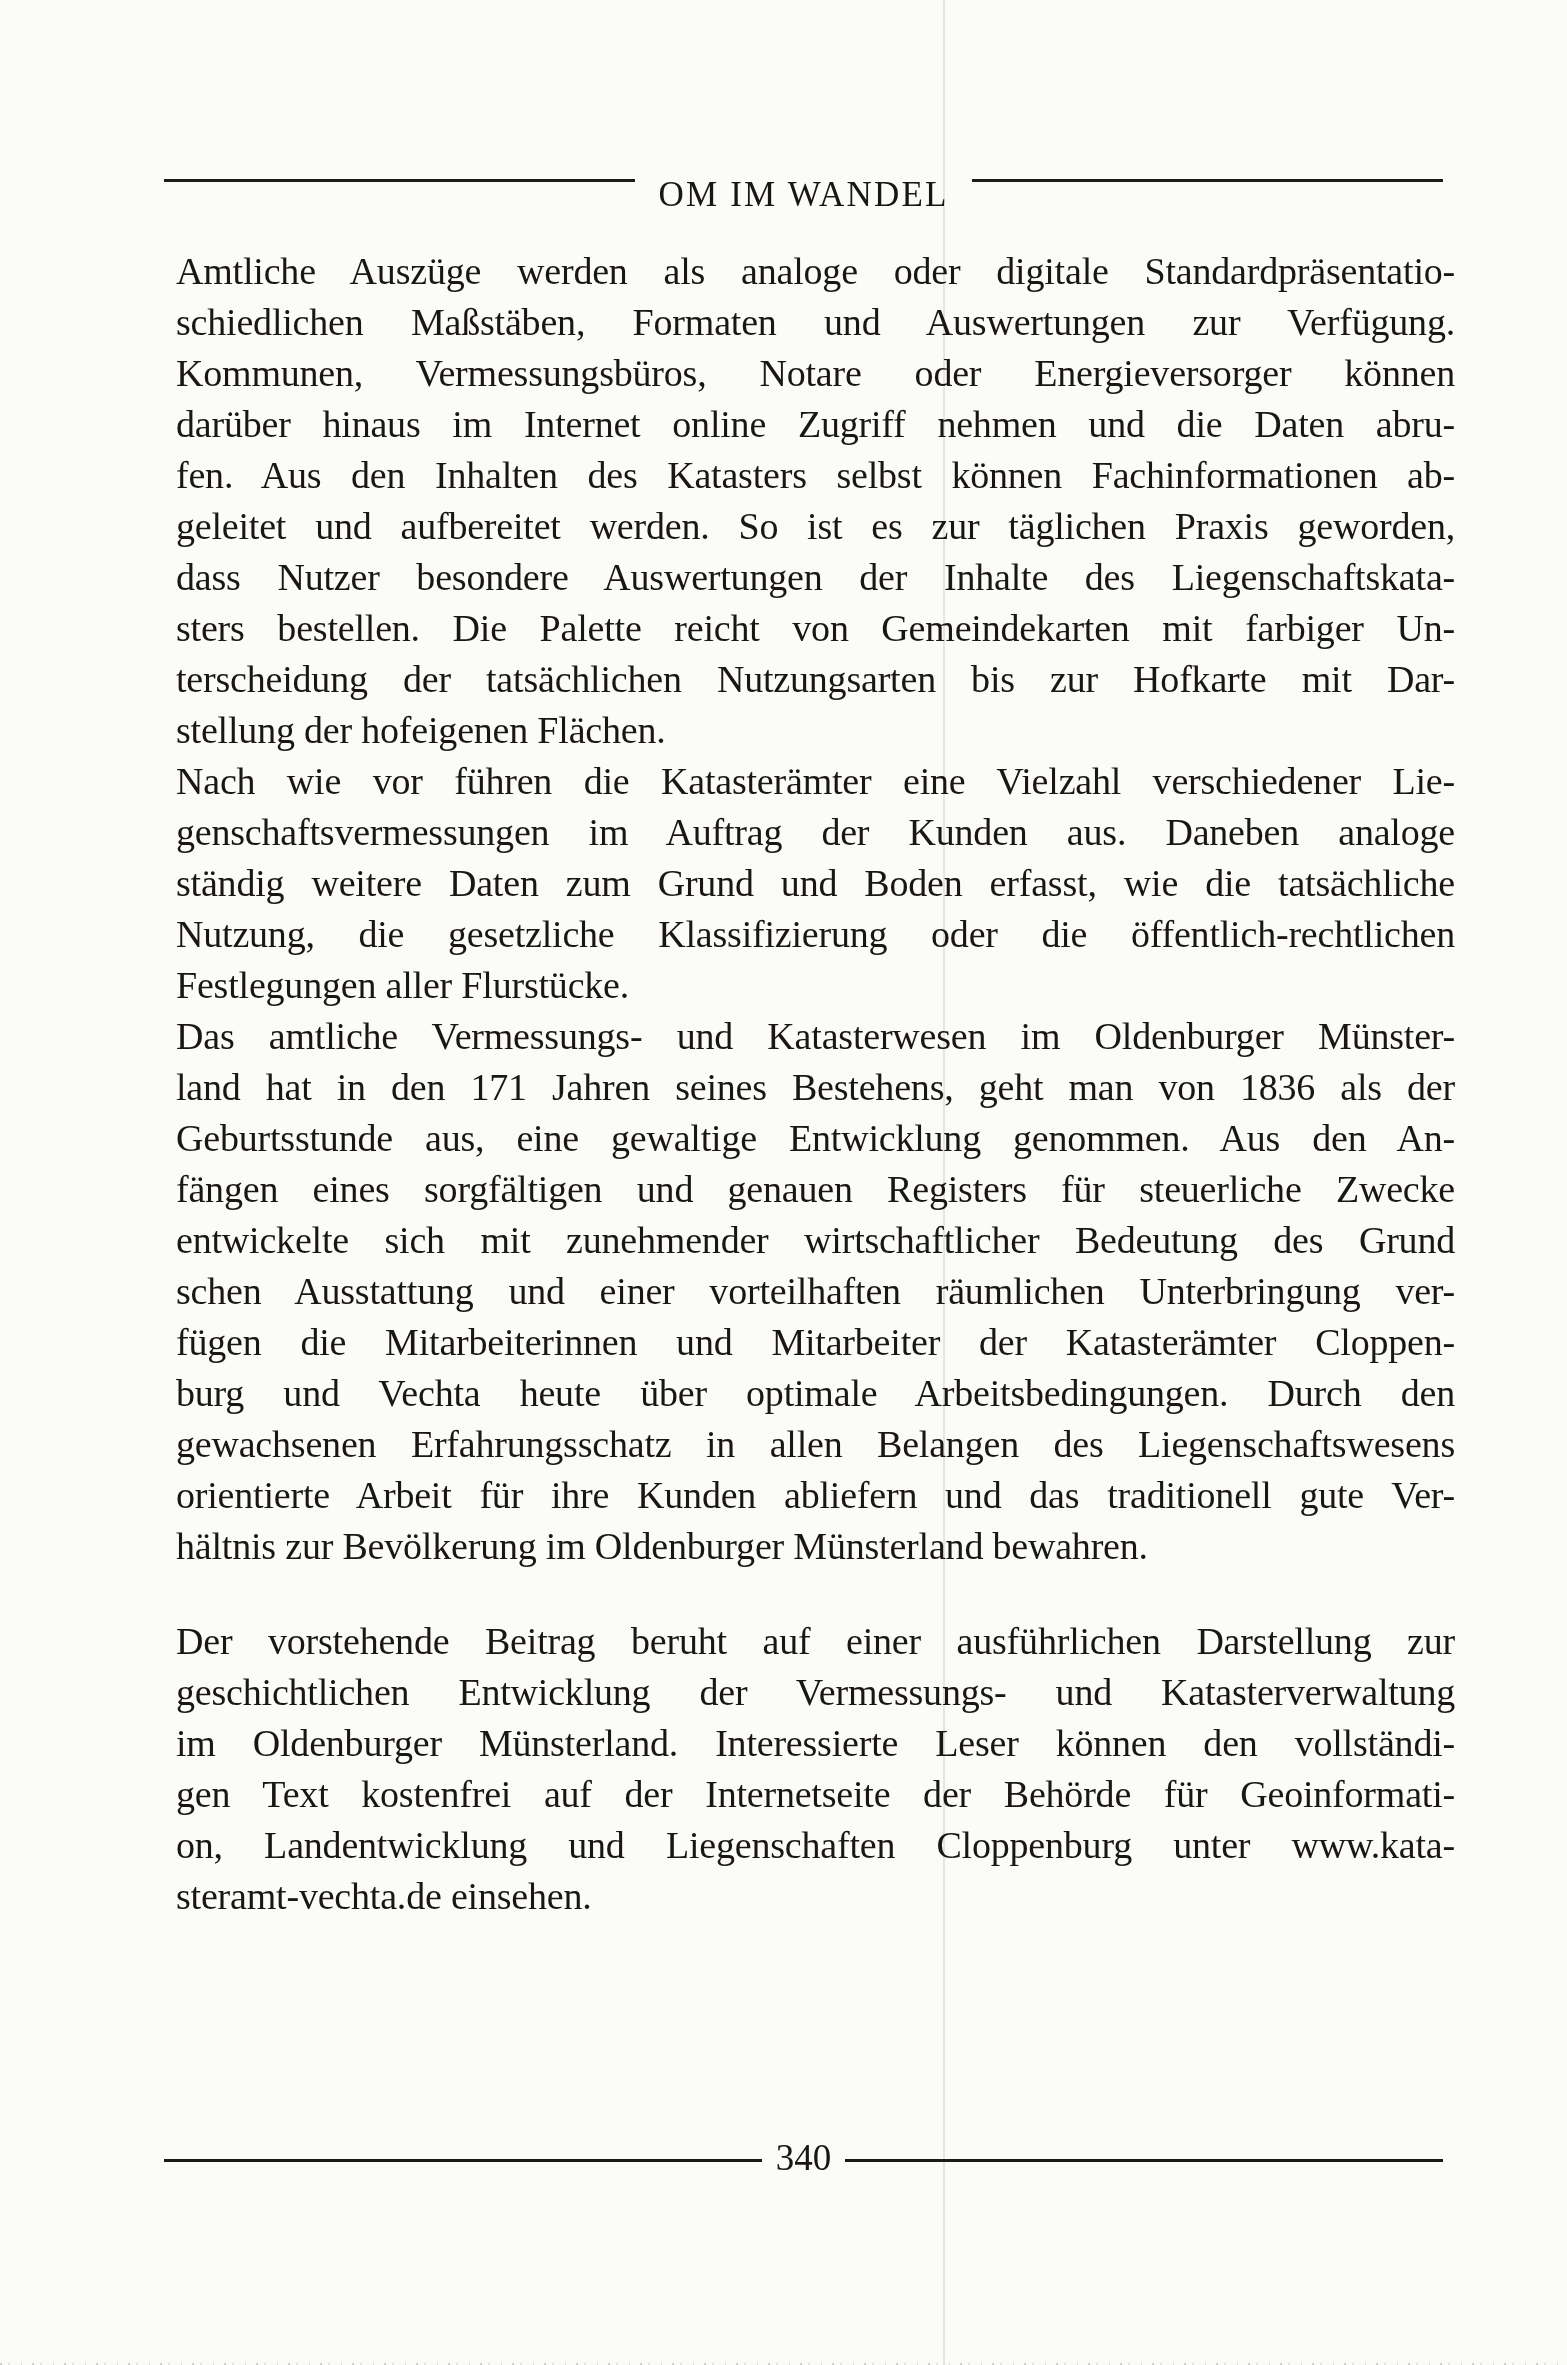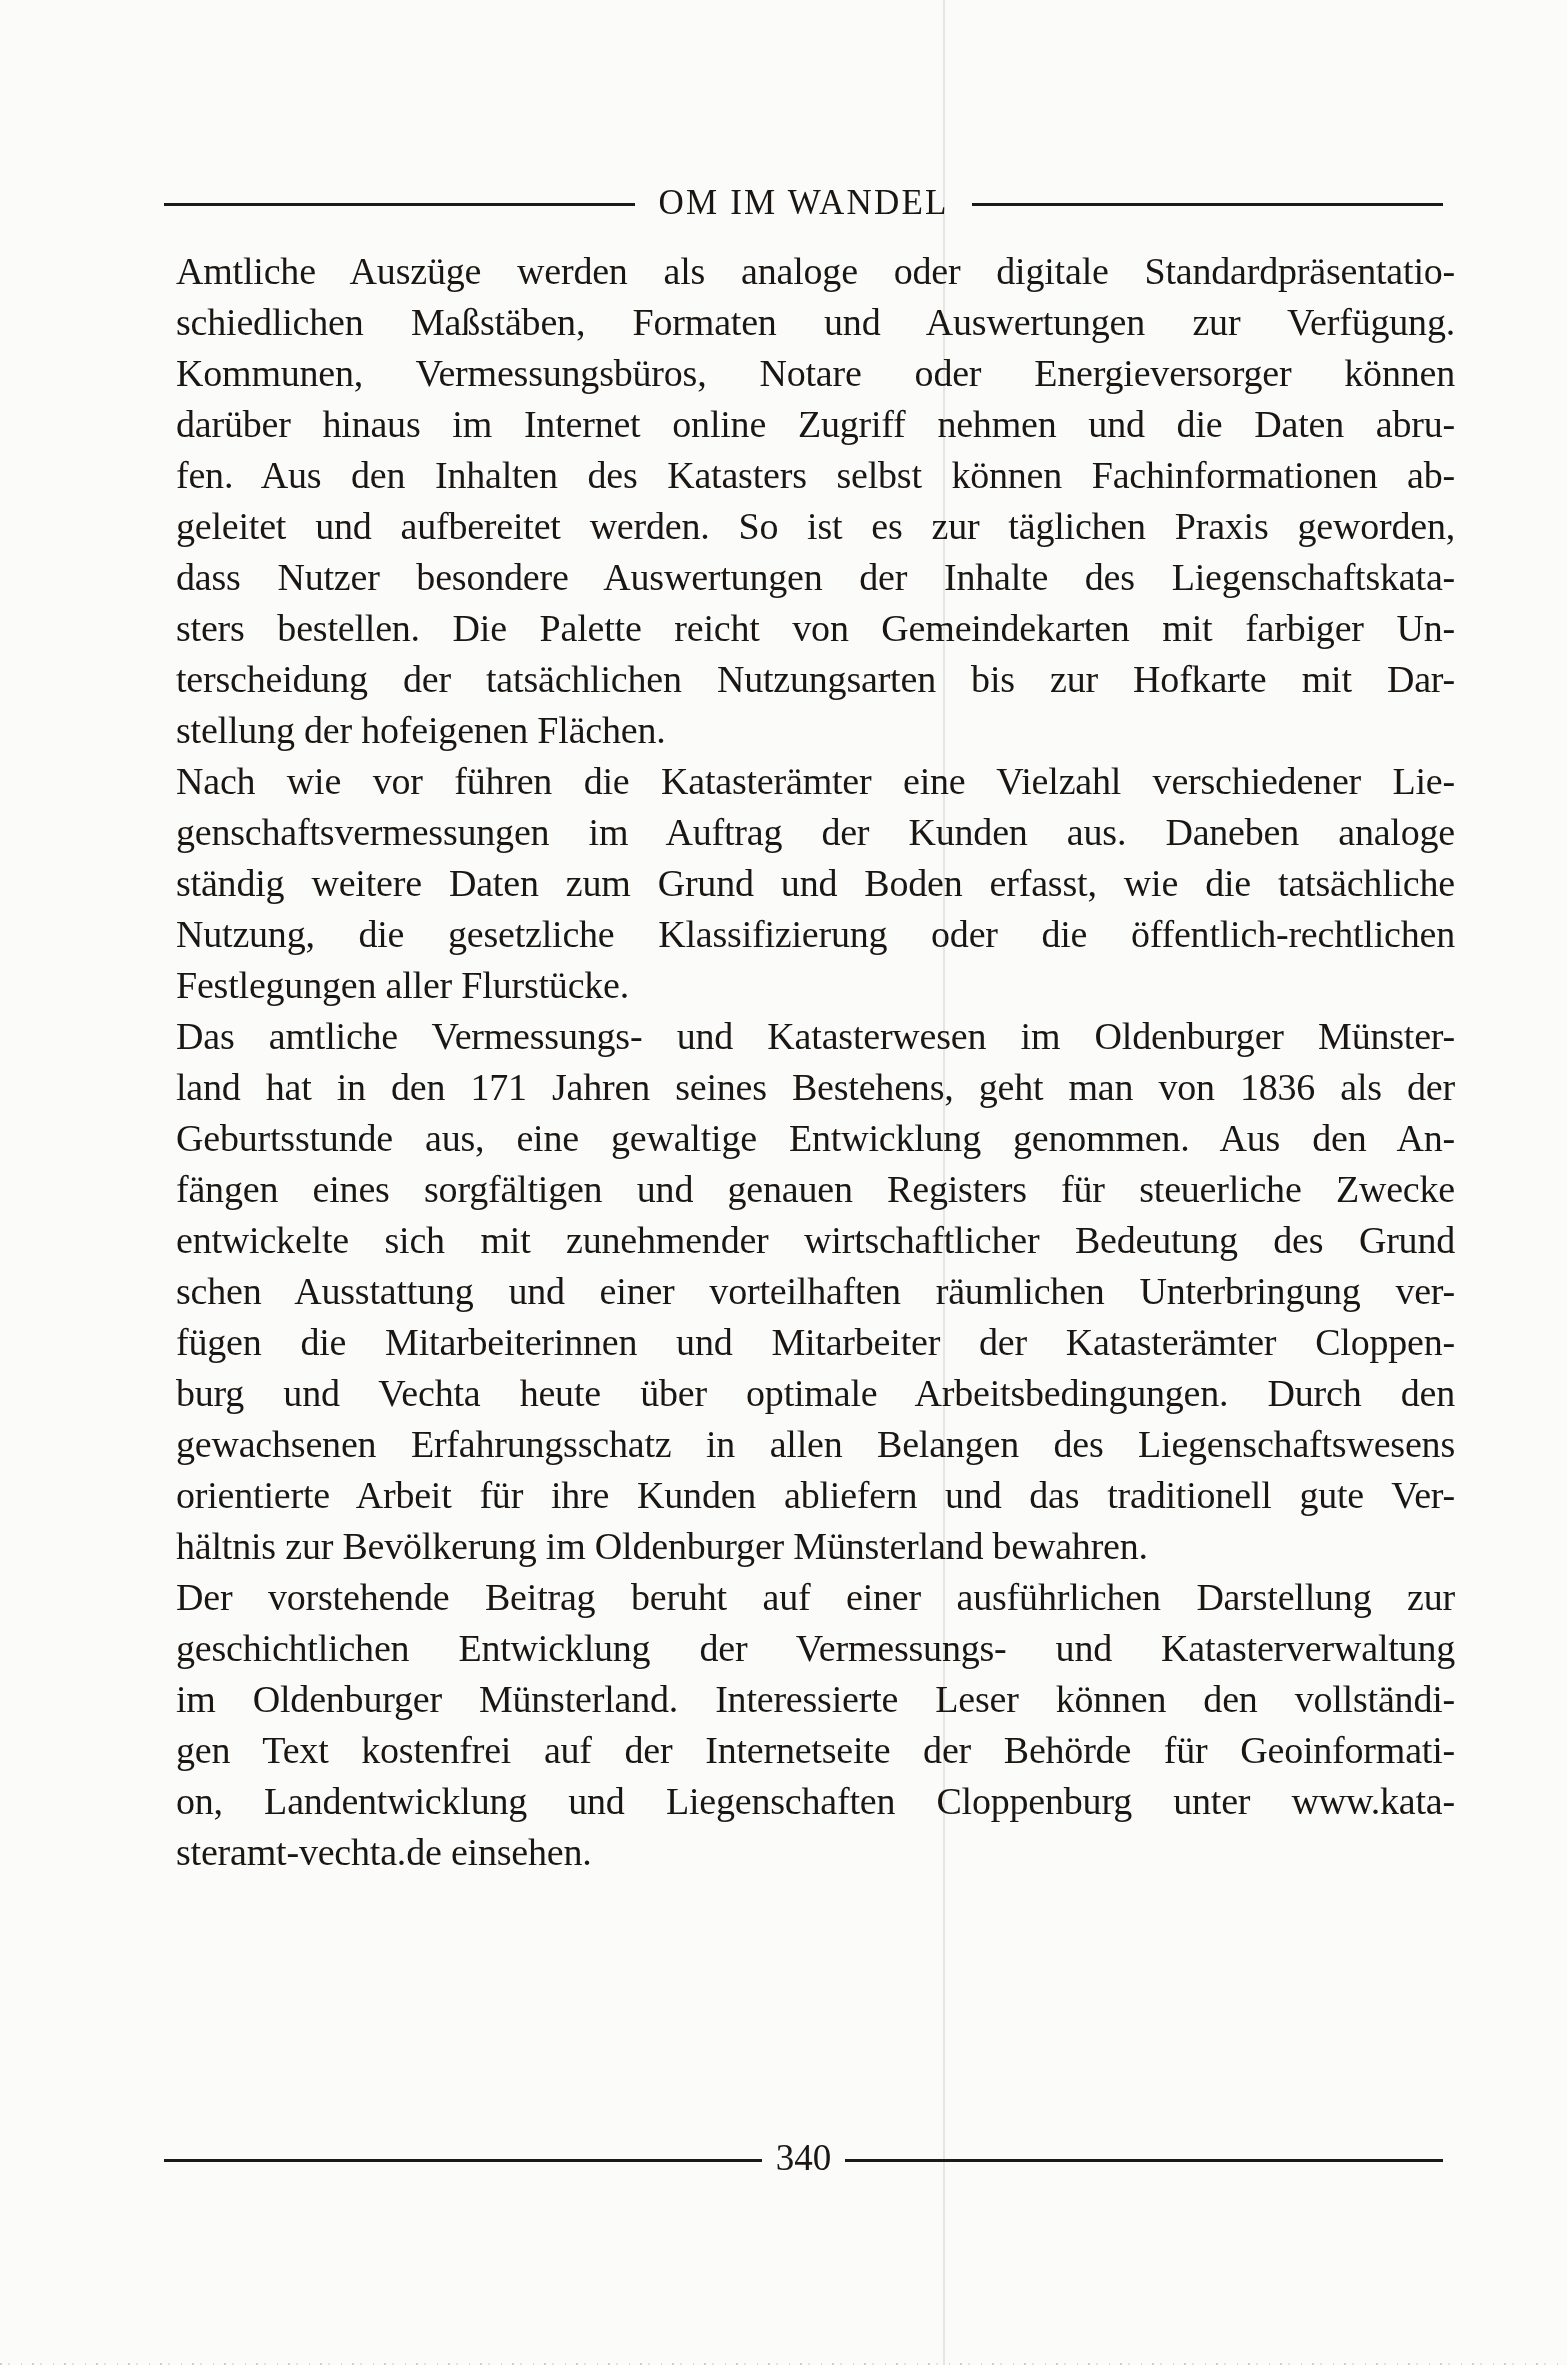--- a/index.html
+++ b/index.html
@@ -33,25 +33,24 @@
     width: 100%;
     height: 2.6px;
     opacity: 0.45;
     background: repeating-linear-gradient(90deg,
       rgba(70,70,65,0.55) 0 1.7px, transparent 1.7px 7.9px,
       rgba(70,70,65,0.30) 7.9px 9.6px, transparent 9.6px 21px,
       rgba(70,70,65,0.45) 21px 22px, transparent 22px 32px);
   }
   .running-head {
     position: absolute;
-    top: 187px;
+    top: 179px;
     left: 164px;
     width: 1279px;
     display: flex;
-    align-items: center;
     gap: 23px;
   }
   .running-head .rule {
     flex: 1;
     height: 2.6px;
     background: #1c1a17;
   }
   .running-head .head-title {
     font-size: 35px;
     line-height: 35px;
@@ -62,21 +61,21 @@
   .body-text {
     position: absolute;
     top: 246px;
     left: 176px;
     width: 1279px;
     font-size: 38px;
     line-height: 51px;
     letter-spacing: -0.2px;
   }
   .para { margin: 0; }
-  .para.gap-before { }
+  .para.gap-before { margin-top: 44px; }
   .text-line {
     text-align: justify;
     text-align-last: justify;
     white-space: normal;
   }
   .para .text-line:last-child {
     text-align-last: left;
   }
   .page-footer {
     position: absolute;

